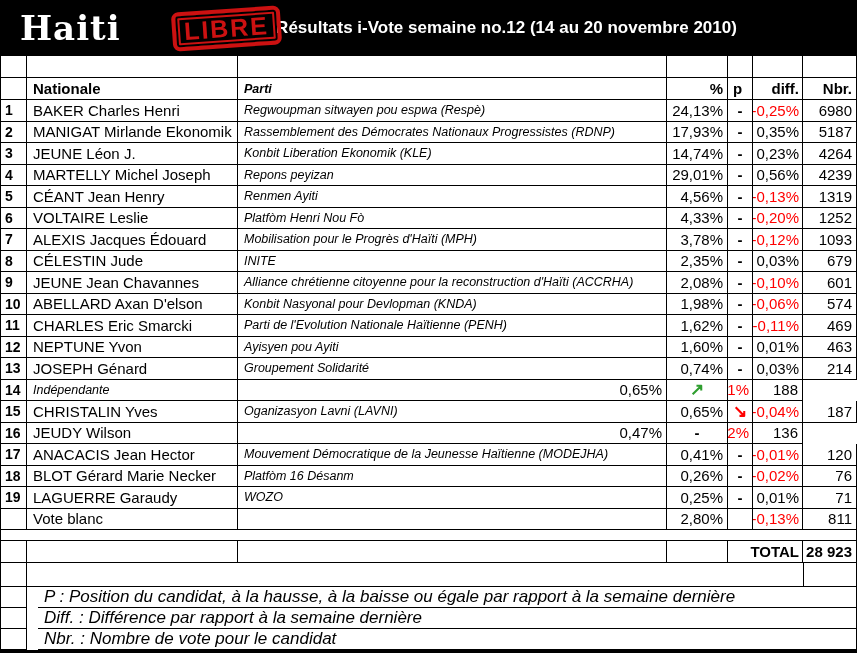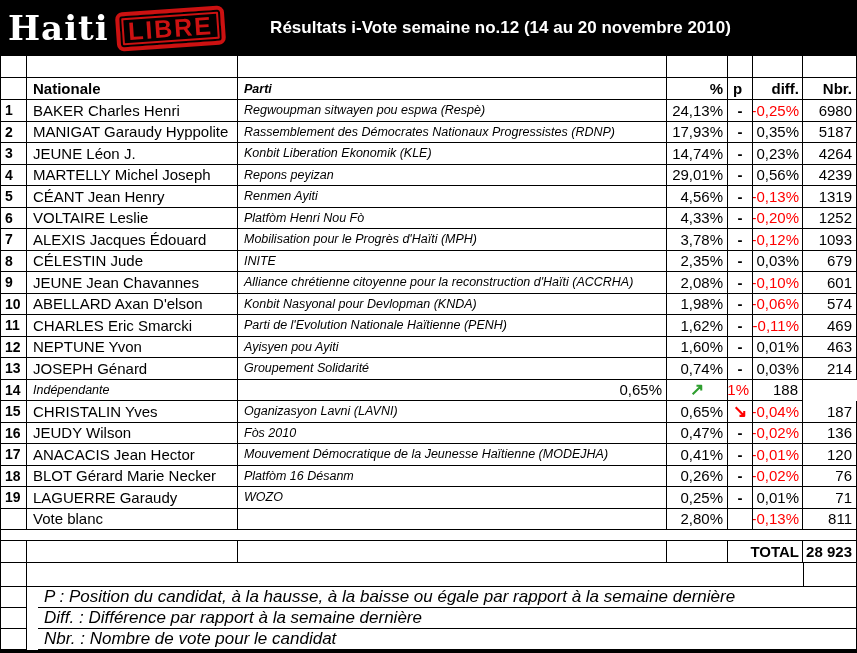--- a/index.html
+++ b/index.html
@@ -1,20 +1,20 @@
 <!DOCTYPE html>
 <html><head>
 <meta charset="utf-8">
 <style>
   html,body{margin:0;padding:0;background:#fff;}
   .page{width:857px;height:653px;position:relative;background:#fff;overflow:hidden;
         font-family:"Liberation Sans",sans-serif;color:#000;}
   
   .banner{height:56px;background:#000;display:flex;align-items:center;}
-  .logo{display:flex;align-items:center;padding-left:8px;width:206px;flex:0 0 auto;}
+  .logo{display:flex;align-items:center;padding-left:20px;width:206px;flex:0 0 auto;gap:44px;}
   .haiti{font-family:"DejaVu Serif",serif;font-weight:bold;color:#fff;font-size:34px;
          letter-spacing:1px;line-height:1;}
   .libre{margin-left:7px;transform:rotate(-4deg);color:var(--logored);
          border:4px solid var(--logored);border-radius:7px;
          box-shadow:inset 0 0 0 2px #000, inset 0 0 0 4px var(--logored);
          font-weight:bold;font-size:25px;letter-spacing:2px;padding:3px 8px;line-height:1;}
   .title{flex:1;text-align:center;color:#fff;font-weight:bold;font-size:17px;padding-right:70px;}
   
   .trow{display:grid;grid-template-columns:27px 211px 429px 61px 25px 50px 54px;}
   .trow-total{display:grid;grid-template-columns:27px 211px 429px 61px 75px 54px;}
@@ -88,21 +88,21 @@
         <div class="cell c-rank">1</div>
         <div class="cell c-cand">BAKER Charles Henri</div>
         <div class="cell c-parti">Regwoupman sitwayen pou espwa (Respè)</div>
         <div class="cell c-pct">24,13%</div>
         <div class="cell c-p">-</div>
         <div class="cell c-diff neg">-0,25%</div>
         <div class="cell c-nbr">6980</div>
       </div>
       <div class="trow drow">
         <div class="cell c-rank">2</div>
-        <div class="cell c-cand">MANIGAT Garaudy Hyppolite</div>
+        <div class="cell c-cand">MANIGAT Mirlande Ekonomik</div>
         <div class="cell c-parti">Rassemblement des Démocrates Nationaux Progressistes (RDNP)</div>
         <div class="cell c-pct">17,93%</div>
         <div class="cell c-p">-</div>
         <div class="cell c-diff">0,35%</div>
         <div class="cell c-nbr">5187</div>
       </div>
       <div class="trow drow">
         <div class="cell c-rank">3</div>
         <div class="cell c-cand">JEUNE Léon J.</div>
         <div class="cell c-parti">Konbit Liberation Ekonomik (KLE)</div>
@@ -214,21 +214,20 @@
         <div class="cell c-cand">CHRISTALIN Yves</div>
         <div class="cell c-parti">Oganizasyon Lavni (LAVNI)</div>
         <div class="cell c-pct">0,65%</div>
         <div class="cell c-p p-down">↘</div>
         <div class="cell c-diff neg">-0,04%</div>
         <div class="cell c-nbr">187</div>
       </div>
       <div class="trow drow">
         <div class="cell c-rank">16</div>
         <div class="cell c-cand">JEUDY Wilson</div>
-        <div class="cell c-parti">Fòs 2010</div>
         <div class="cell c-pct">0,47%</div>
         <div class="cell c-p">-</div>
         <div class="cell c-diff neg">-0,02%</div>
         <div class="cell c-nbr">136</div>
       </div>
       <div class="trow drow">
         <div class="cell c-rank">17</div>
         <div class="cell c-cand">ANACACIS Jean Hector</div>
         <div class="cell c-parti">Mouvement Démocratique de la Jeunesse Haïtienne (MODEJHA)</div>
         <div class="cell c-pct">0,41%</div>

